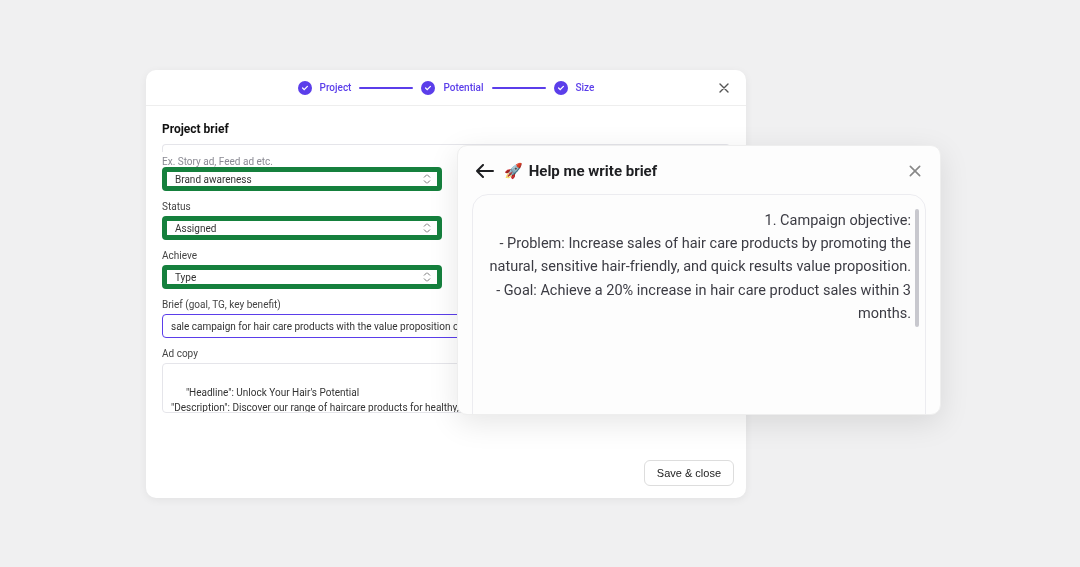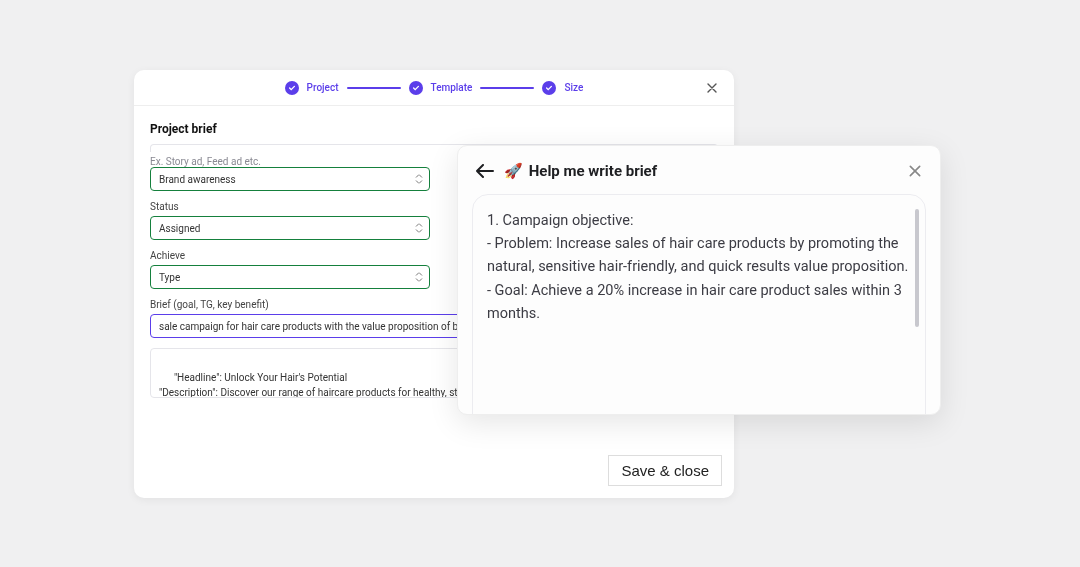--- a/index.html
+++ b/index.html
@@ -8,21 +8,21 @@
     height: 567px;
     background: #f0f0f1;
     font-family: -apple-system, BlinkMacSystemFont, "Segoe UI", Roboto, Arial, sans-serif;
     overflow: hidden;
     position: relative;
   }
 
   
   .main-panel {
     position: absolute;
-    left: 134px;
+    left: 146px;
     top: 70px;
     width: 600px;
     height: 428px;
     background: #fff;
     border-radius: 10px;
     box-shadow: 0 2px 8px rgba(0,0,0,0.06);
     overflow: hidden;
   }
 
   .stepper {
@@ -82,21 +82,21 @@
   }
   .field-label {
     font-size: 10px;
     color: #444;
     margin-bottom: 4px;
   }
   .select-box {
     position: relative;
     width: 280px;
     height: 24px;
-    border: 1px solid #15803d;
+    border: 5px solid #15803d;
     border-radius: 4px;
     font-size: 10px;
     color: #333;
     padding: 0 8px;
     display: flex;
     align-items: center;
     margin-bottom: 10px;
     background: #fff;
     cursor: pointer;
   }
@@ -138,23 +138,23 @@
     overflow: hidden;
   }
 
   .footer {
     position: absolute;
     bottom: 12px; right: 12px;
   }
   .save-btn {
     border: 1px solid #ddd;
     background: #fff;
-    border-radius: 0;
+    border-radius: 6px;
     padding: 6px 12px;
-    font-size: 15px;
+    font-size: 11px;
     color: #222;
     cursor: pointer;
   }
 
   
   .side-panel {
     position: absolute;
     left: 457px;
     top: 145px;
     width: 484px;
@@ -189,20 +189,21 @@
     display: flex; align-items: center; justify-content: center;
   }
   .content-card {
     margin: 0 14px 14px 14px;
     border: 1px solid #ececf0;
     border-radius: 16px;
     padding: 14px 14px 8px 14px;
     position: relative;
     height: 249px;
     overflow: hidden;
+    text-align: right;
   }
   .content-text {
     font-size: 14.5px;
     line-height: 1.6;
     color: #3c3c44;
     height: 130px;
     overflow: hidden;
   }
   .content-scrollbar {
     position: absolute;
@@ -236,21 +237,21 @@
           <path d="M2 5 L4 7 L8 3" stroke="#fff" stroke-width="1.6" fill="none" stroke-linecap="round"></path>
         </svg>
     </span>
     <span class="step-label">Project</span>
     <span class="step-line"></span>
     <span class="step-dot">
       <svg viewBox="0 0 10 10">
           <path d="M2 5 L4 7 L8 3" stroke="#fff" stroke-width="1.6" fill="none" stroke-linecap="round"></path>
         </svg>
     </span>
-    <span class="step-label">Template</span>
+    <span class="step-label">Potential</span>
     <span class="step-line"></span>
     <span class="step-dot">
       <svg viewBox="0 0 10 10">
           <path d="M2 5 L4 7 L8 3" stroke="#fff" stroke-width="1.6" fill="none" stroke-linecap="round"></path>
         </svg>
     </span>
     <span class="step-label">Size</span>
 
     <span class="close-x">
       <svg width="12" height="12" viewBox="0 0 12 12">
@@ -301,20 +302,21 @@
             <path d="M1 1 L4 4 L7 1" stroke="currentColor" stroke-width="1" fill="none"></path>
           </svg>
       </span>
     </div>
 
     <div class="field-label">Brief (goal, TG, key benefit)</div>
     <div class="text-input">
       <span>sale campaign for hair care products with the value proposition of bein</span>
     </div>
 
+    <div class="field-label">Ad copy</div>
     <div class="textarea">
       <span style="white-space:pre-wrap">"Headline": Unlock Your Hair's Potential
 "Description": Discover our range of haircare products for healthy, stro
 "CTA": Shop Now!</span>
     </div>
   </div>
 
   <div class="footer">
     <button class="save-btn">Save &amp; close</button>
   </div>

